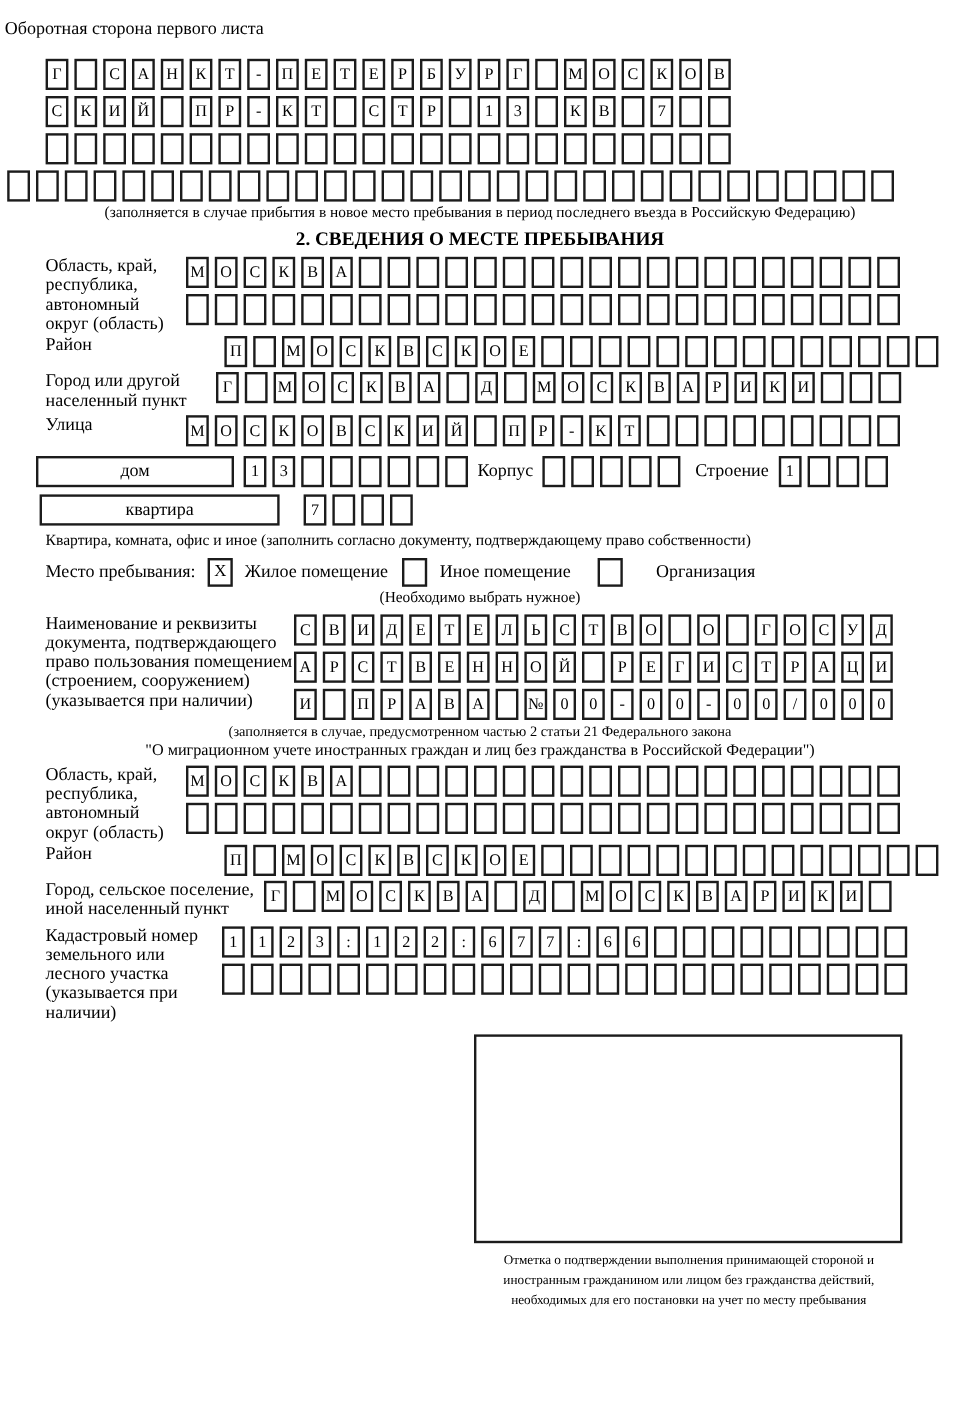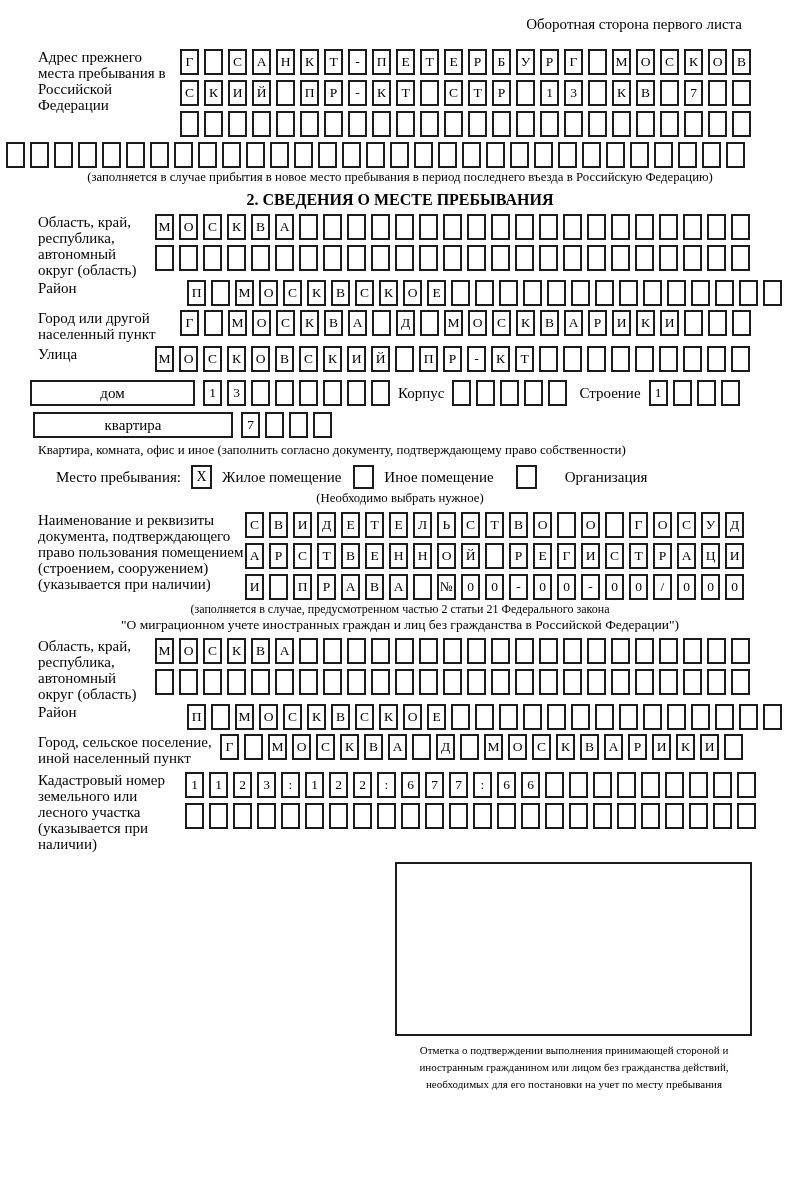--- a/index.html
+++ b/index.html
@@ -1,55 +1,54 @@
 <!DOCTYPE html>
 <html><head>
 <meta charset="utf-8">
 <style>
   html,body{margin:0;padding:0;background:#fff;}
   .page{position:relative;width:800px;height:1180px;background:#fff;color:#000;
         font-family:"Liberation Serif", serif;overflow:hidden;}
-  .backnote{text-align:right;padding:16px 58px 0 14px;font-size:15px;margin-left:24px;}
+  .backnote{padding:16px 58px 0 4px;font-size:15px;}
   .flexrow{display:flex;align-items:flex-start;padding-left:38px;}
   .lbl{font-size:15px;line-height:16px;flex:0 0 auto;}
   .w142{flex-basis:142px;width:142px;}
   .w117{flex-basis:117px;width:117px;}
   .w207{flex-basis:207px;width:207px;}
   .w182{flex-basis:182px;width:182px;}
   .w147{flex-basis:147px;width:147px;}
   .cellrow{display:flex;gap:5px;}
   .cellrow + .cellrow{margin-top:5px;}
   .cell{flex:0 0 15px;width:15px;height:22px;border:2px solid #1c1c1c;
         display:flex;align-items:center;justify-content:center;
         font-size:13.5px;line-height:1;background:#fff;}
   .namedbox{border:2px solid #1c1c1c;height:22px;display:flex;align-items:center;
             justify-content:center;font-size:15px;flex:0 0 auto;}
   .inlabel{font-size:15px;line-height:26px;flex:0 0 auto;}
   .note{font-size:13px;line-height:15px;padding-left:38px;margin-top:4px;}
   .cnote{font-size:12.8px;line-height:15px;text-align:center;margin-top:2px;}
   .title{font-weight:bold;text-align:center;font-size:16px;margin:6px 0 5px 0;}
   .title2{font-weight:bold;text-align:center;font-size:15.5px;margin:8px 0 4px 0;}
   .mt2{margin-top:2px;gap:32px;}.mt4{margin-top:4px;}.mt6{margin-top:6px;}
-  .chkrow{display:flex;align-items:center;margin:8px 0 0 56px;font-size:15px;}
+  .chkrow{display:flex;align-items:center;margin:8px 0 0 38px;font-size:15px;}
   .chk{flex:0 0 17px;width:17px;height:20px;border:2px solid #1c1c1c;display:flex;
        align-items:center;justify-content:center;font-size:14px;}
   .ml8{margin-left:8px;}.ml10{margin-left:10px;}.ml12{margin-left:12px;}
   .ml22{margin-left:22px;}.ml28{margin-left:28px;}
   .stampbox{margin:10px 0 0 395px;width:353px;height:170px;border:2px solid #1c1c1c;}
   .stampcap{margin:6px 0 0 388px;width:372px;text-align:center;font-size:11px;line-height:17px;}
 </style>
 </head>
 <body>
 
 <div class="page">
 
   <div class="backnote">Оборотная сторона первого листа</div>
 
   <div class="flexrow" style="margin-top:16px;">
-    <div class="lbl w142">Адрес прежнего места пребывания в Российской Федерации</div>
     <div>
       <div class="cellrow">
           <span class="cell">Г</span>
           <span class="cell"></span>
           <span class="cell">С</span>
           <span class="cell">А</span>
           <span class="cell">Н</span>
           <span class="cell">К</span>
           <span class="cell">Т</span>
           <span class="cell">-</span>
@@ -335,21 +334,21 @@
       </div>
     <div class="inlabel ml12">Строение</div>
     <div class="cellrow ml8">
         <span class="cell">1</span>
         <span class="cell"></span>
         <span class="cell"></span>
         <span class="cell"></span>
       </div>
   </div>
 
-  <div style="display:flex;align-items:flex-start;margin:6px 0 0 33px;">
+  <div style="display:flex;align-items:flex-start;margin:6px 0 0 33px;gap:12px;">
     <div class="namedbox" style="width:196px;">квартира</div>
     <div class="cellrow ml8">
         <span class="cell">7</span>
         <span class="cell"></span>
         <span class="cell"></span>
         <span class="cell"></span>
       </div>
   </div>
   <div class="note">Квартира, комната, офис и иное (заполнить согласно документу, подтверждающему право собственности)</div>
 

